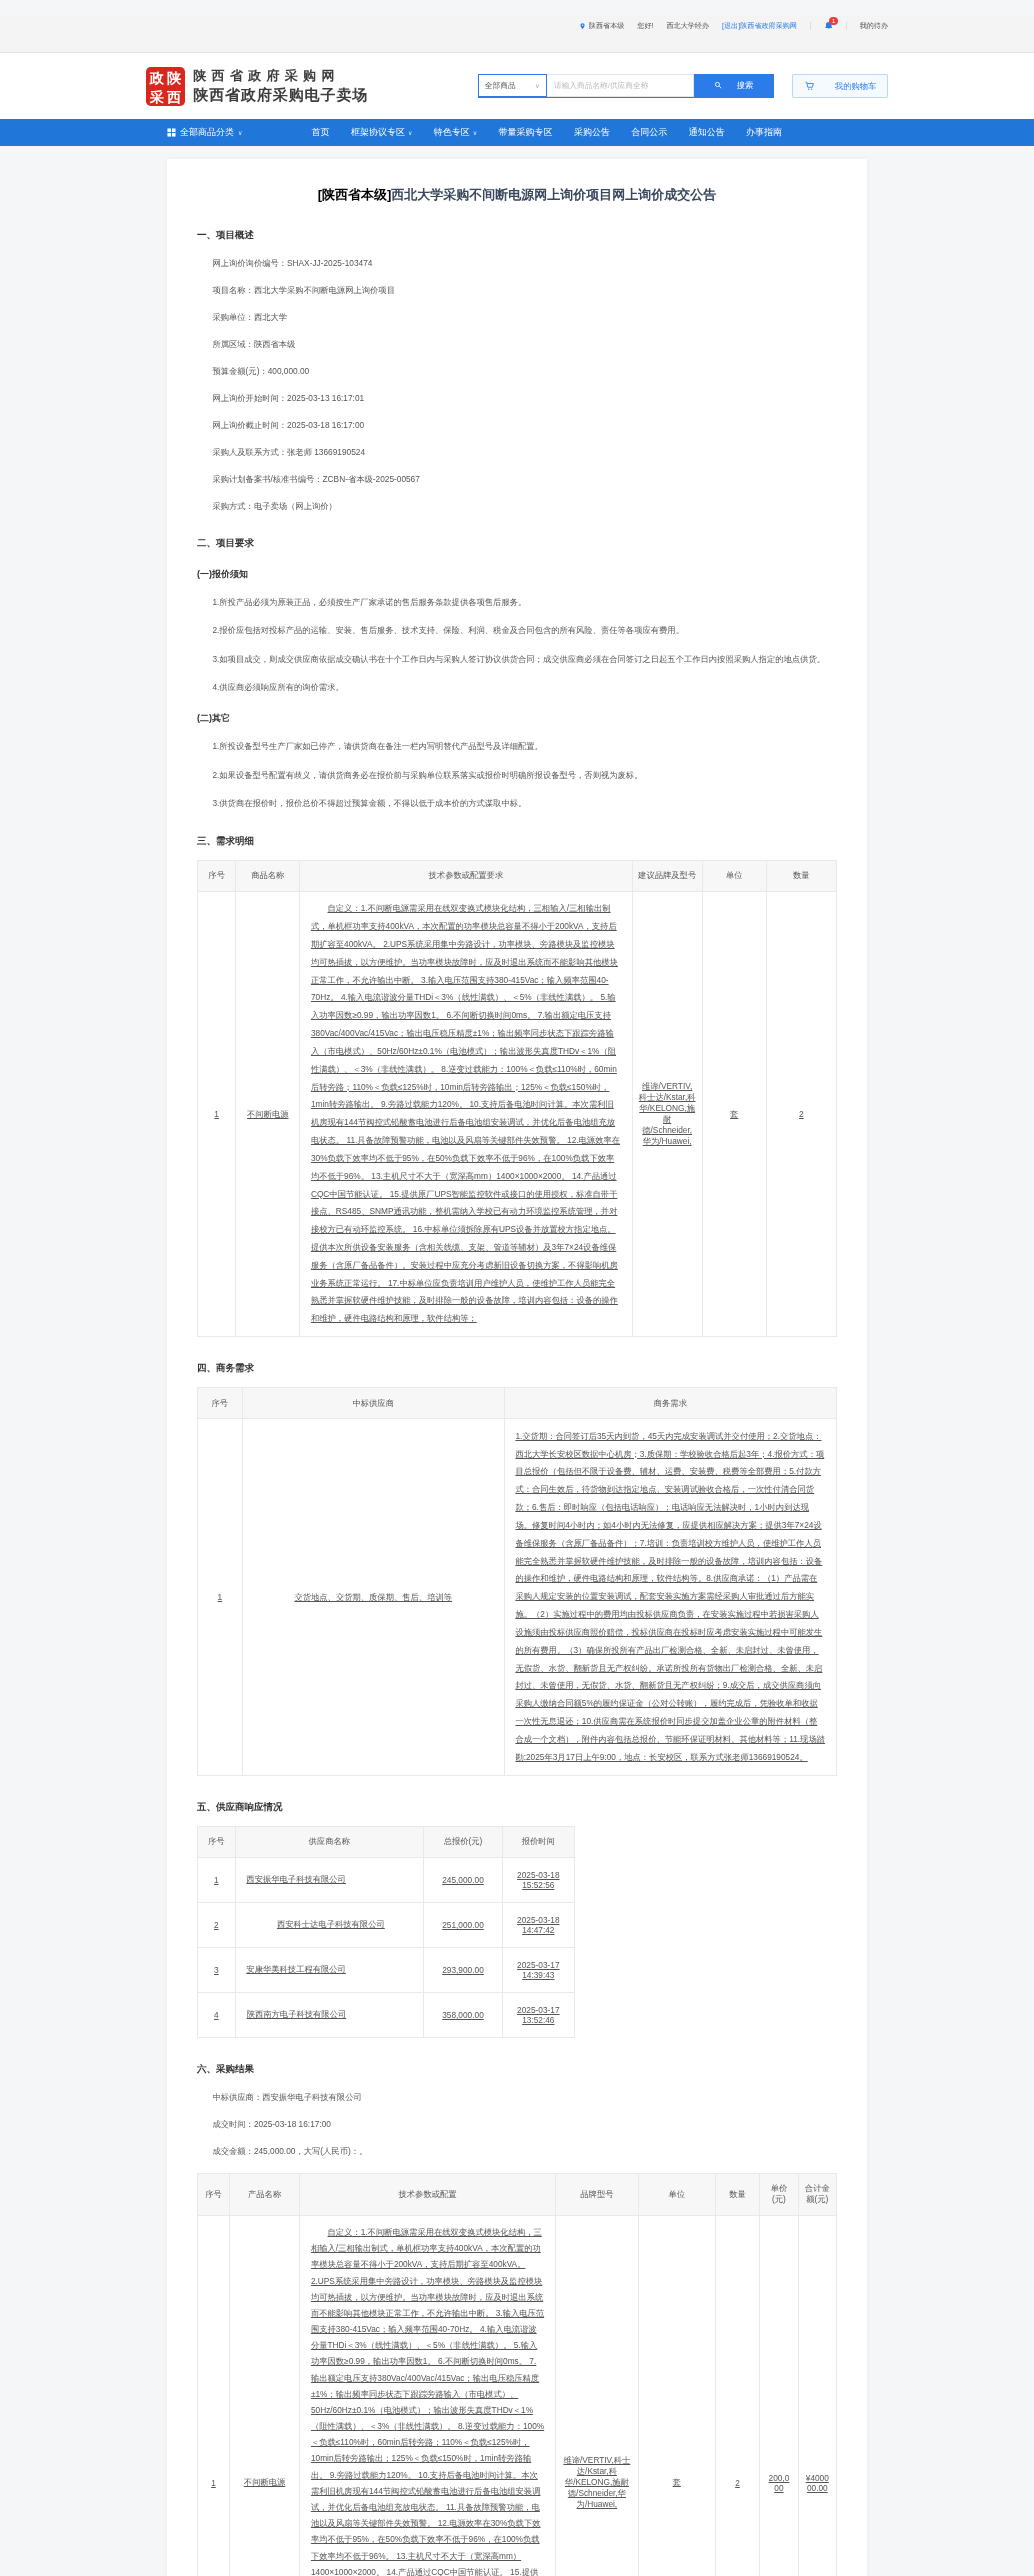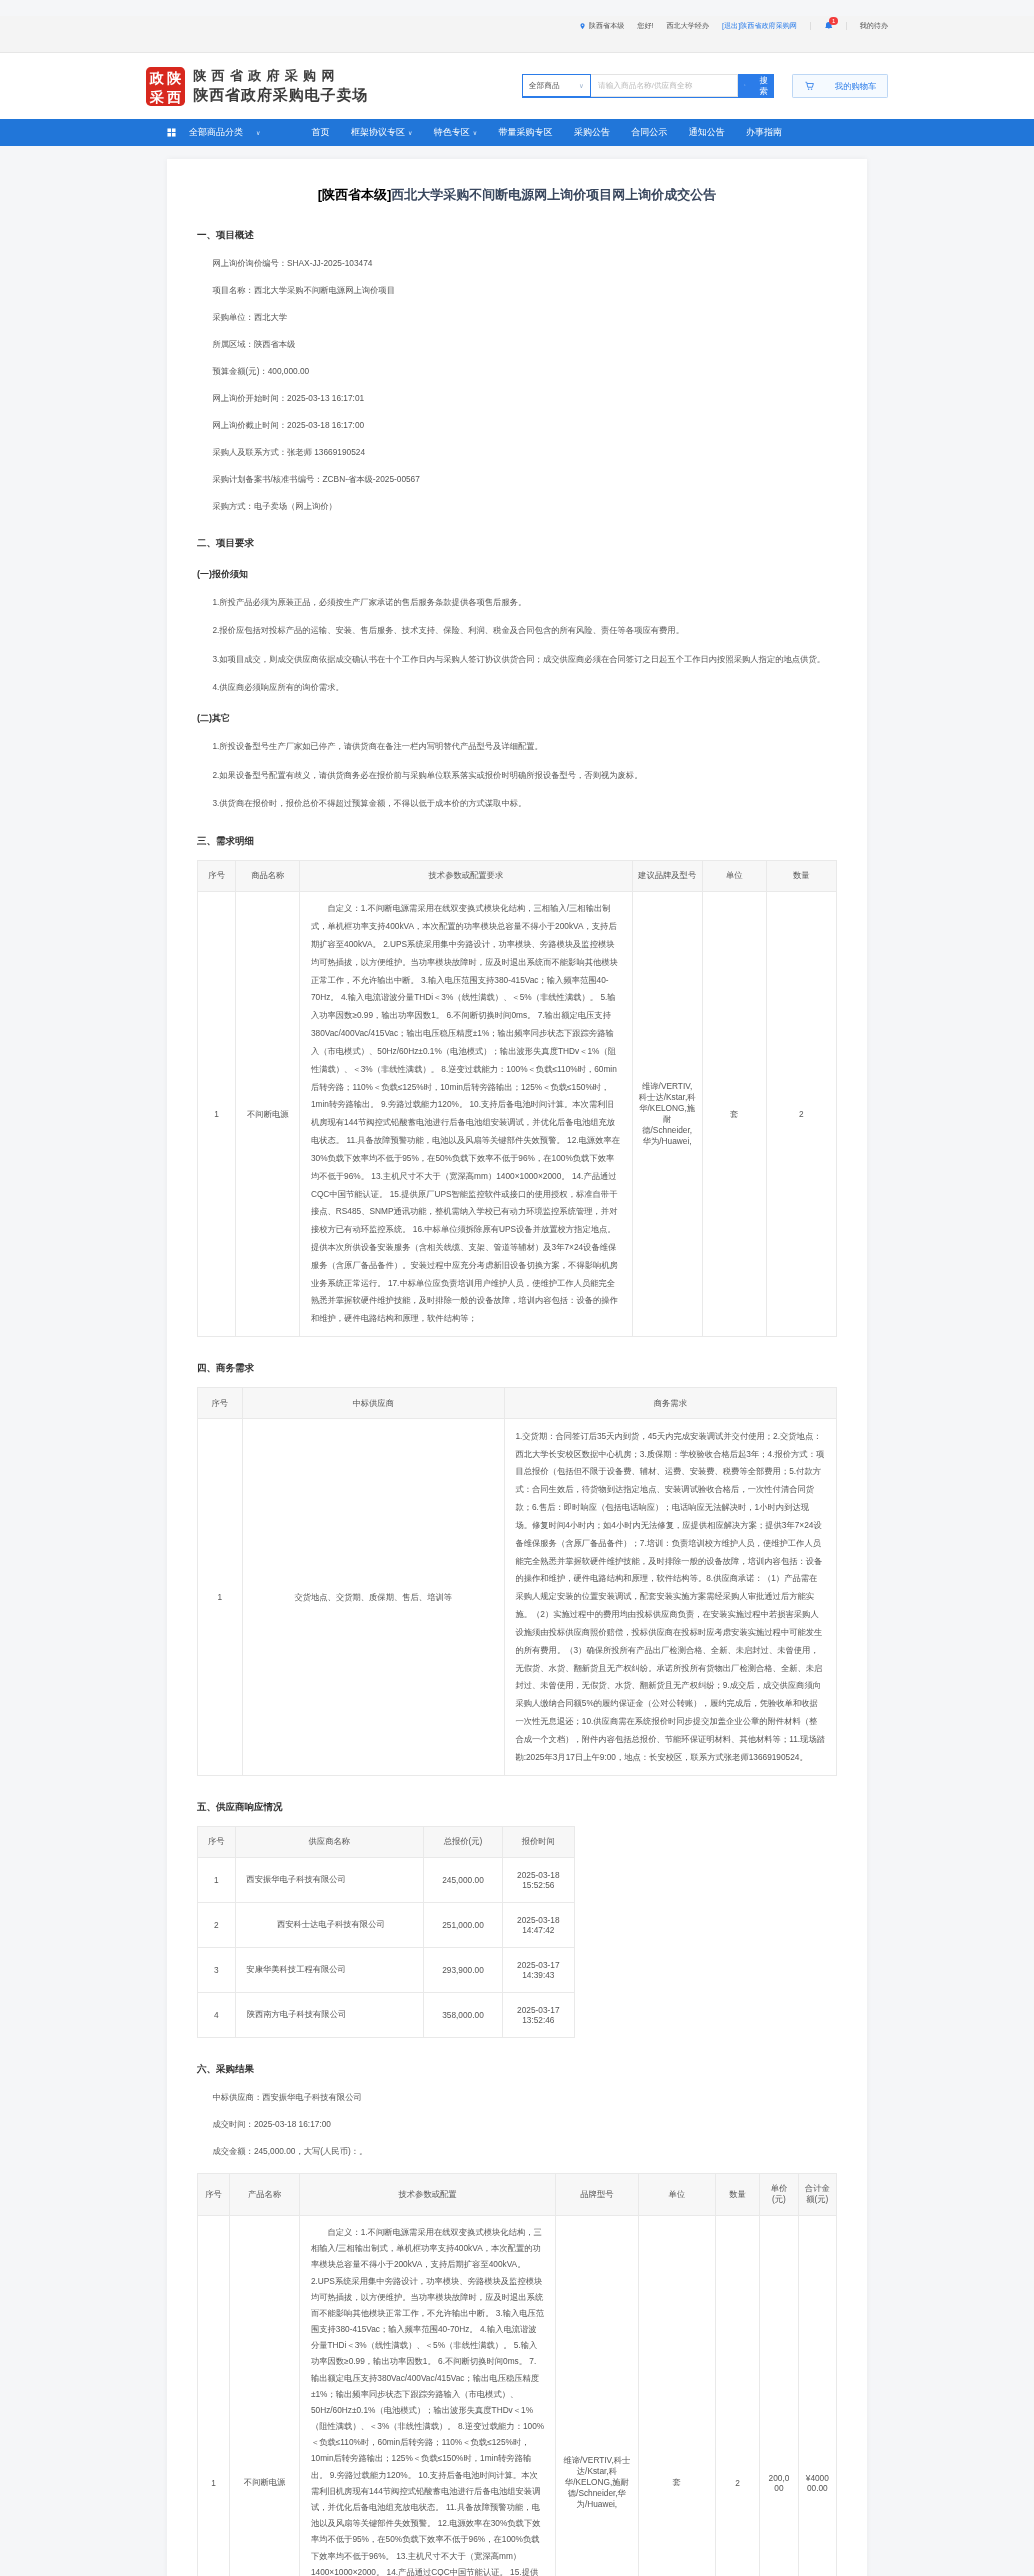--- a/index.html
+++ b/index.html
@@ -22,45 +22,45 @@
   .logo { width:39px; height:39px; background:#d8281e; border-radius:4.7px; display:grid; grid-template-columns:1fr 1fr; grid-template-rows:1fr 1fr; color:#fff; font-weight:bold; font-size:14.2px; padding:2.4px; cursor:pointer; }
   .logo span { display:flex; align-items:center; justify-content:center; }
   .site-titles { margin-left:8.3px; color:#3c3c3c; }
   .t1 { font-size:13px; font-weight:bold; letter-spacing:5.3px; }
   .t2 { font-size:15px; font-weight:bold; letter-spacing:0.9px; margin-top:1.2px; }
   .search { margin-left:auto; display:flex; height:24px; border-bottom:1.2px solid #2b7ce9; }
   .search-cat { width:69px; border:0.6px solid #2b7ce9; display:flex; align-items:center; justify-content:space-between; padding:0 6px; font-size:7.7px; color:#555; background:#fff; cursor:pointer; }
   .chev { color:#9ab0cc; font-size:6.5px; }
   .search input { width:147px; border:0.6px solid #e3e3e3; border-left:none; padding:0 7.1px; font-size:7.7px; outline:none; font-family:inherit; }
   .search input::placeholder { color:#bbb; }
-  .btn-search { width:36px; background:#2b7ce9; color:#fff; border:none; font-size:8.3px; display:flex; align-items:center; justify-content:center; gap:14px; cursor:pointer; font-family:inherit; }
+  .btn-search { width:80px; background:#2b7ce9; color:#fff; border:none; font-size:8.3px; display:flex; align-items:center; justify-content:center; gap:14px; cursor:pointer; font-family:inherit; }
   .btn-cart { margin-left:18px; height:24px; padding:0 10.7px; background:#f5faff; border:0.6px solid #bdd7f5; color:#2b7ce9; font-size:8.3px; display:flex; align-items:center; gap:20px; border-radius:1.2px; cursor:pointer; font-family:inherit; }
 
   
   nav { background:#2176d9; }
   .nav-inner { width:700px; margin:0 auto; height:27px; display:flex; align-items:center; color:#fff; font-size:9px; }
-  .nav-cat { display:flex; gap:13px; align-items:center; width:116px; cursor:pointer; }
+  .nav-cat { display:flex; gap:4px; align-items:center; width:116px; cursor:pointer; }
   .nav-links { display:flex; gap:21.4px; margin-left:28.5px; }
   .nav-links a { display:flex; align-items:center; gap:3px; color:#fff; }
   .nav-chev { font-size:6px; opacity:.85; }
 
   
   .card { width:700px; margin:13px auto 0; background:#fff; padding:27px 30px 21.4px; box-shadow:0 0 6px rgba(0,0,0,.05); }
   h1.title { text-align:center; font-size:13px; color:#39475e; margin:0 0 12px; font-weight:bold; }
   h1.title .tag { color:#000000; }
   .pub { display:flex; justify-content:center; align-items:center; gap:3.6px; color:#9aa0a6; font-size:7.7px; padding-bottom:15.4px; border-bottom:0; }
 
   .sec-h { font-size:9.5px; font-weight:bold; color:#333; margin:25px 0 2.4px; }
   .ov-item { font-size:8.3px; color:#555; margin:16px 0; padding-left:15.4px; }
   .sub-h { font-size:9px; font-weight:bold; color:#333; margin:18px 0 2.4px; }
   .para { font-size:8.3px; color:#555; margin:14.2px 0; padding-left:15.4px; line-height:1.7; }
 
   table { border-collapse:collapse; margin-top:12px; font-size:8.3px; color:#555; table-layout:fixed; }
   th { background:#f7f7f7; font-weight:normal; color:#555; padding:9.5px 4.7px; border:0.6px solid #e9e9e9; }
-  td { border:0.6px solid #e9e9e9; padding:8.3px 6px; text-align:center; vertical-align:middle; word-wrap:break-word; }
+  td { border:0.6px solid #e9e9e9; padding:8.3px 6px; text-align:center; vertical-align:middle; word-wrap:break-word;text-decoration:underline; }
   td.longtext { text-align:left; line-height:2.15; padding:8.3px 10.7px; text-indent:2em; }
   td.longtext.no-indent { text-indent:0; }
   .table-full { width:100%; }
   .table-suppliers { width:59%; }
   .table-suppliers td { padding:12px 6px; }
 </style>
 </head>
 <body>
 
 <div class="topbar">

